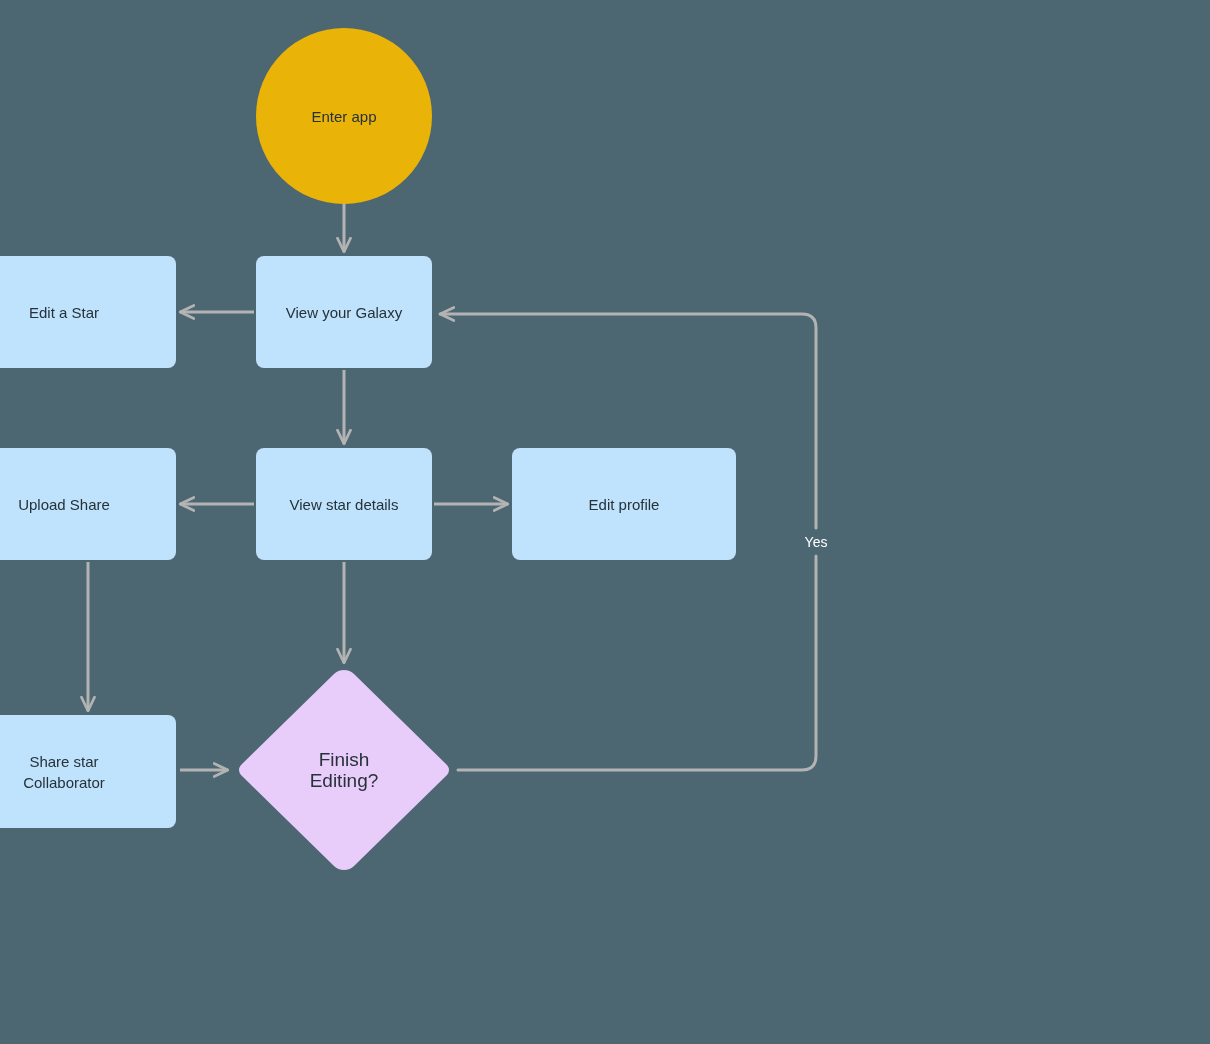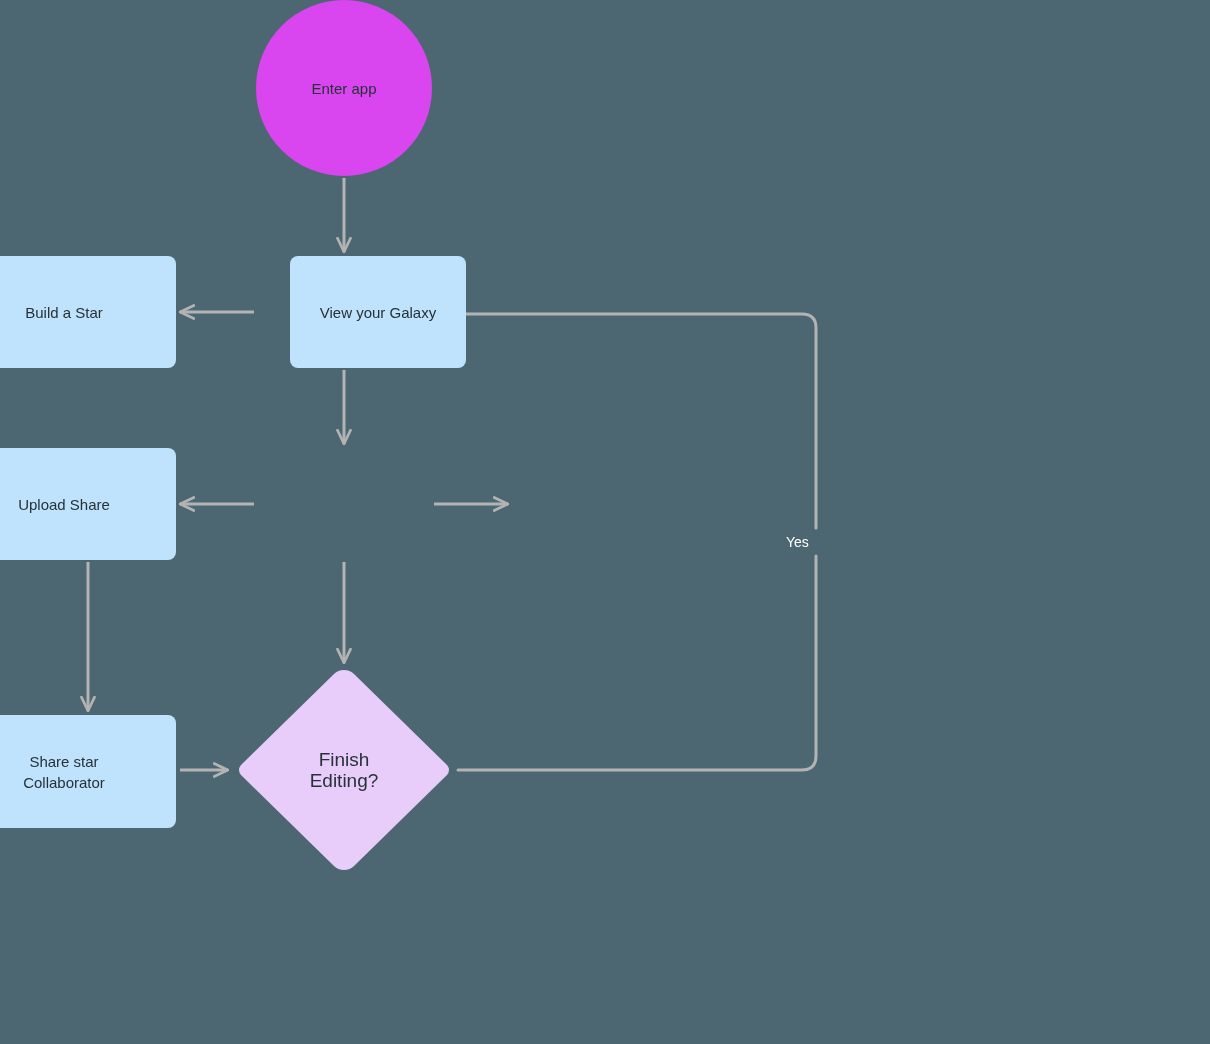--- a/index.html
+++ b/index.html
@@ -34,22 +34,23 @@
     color: #263238;
     font-size: 15px;
     line-height: 21px;
     box-sizing: border-box;
   }
   .node-rect {
     background: #bfe2fd;
     border-radius: 8px;
   }
   .node-circle {
-    background: #d946ef;
+    background: #eab308;
     border-radius: 50%;
+    margin-top: 28px;
   }
   .node-diamond-wrap {
     position: absolute;
   }
   .node-diamond-shape {
     position: absolute;
     left: 0;
     top: 0;
     width: 100%;
     height: 100%;
@@ -66,21 +67,21 @@
     text-align: center;
     color: #263238;
     font-size: 19px;
     line-height: 21px;
   }
   .edge-label {
     position: absolute;
     color: #ffffff;
     font-size: 14px;
     line-height: 18px;
-    text-align: left;
+    text-align: center;
     white-space: nowrap;
   }
   .node-label {
     white-space: pre-line;
   }
 </style>
 </head>
 <body>
 
 <div id="canvas">
@@ -128,32 +129,38 @@
       <path d="M 458 770 L 802 770 Q 816 770 816 756 L 816 556" fill="none" stroke="#b3b3b3" stroke-width="3" stroke-linecap="round"></path>
       <path d="M 816 528 L 816 328 Q 816 314 802 314 L 440 314" fill="none" stroke="#b3b3b3" stroke-width="3" stroke-linecap="round" marker-end="url(#arrowhead)"></path>
     </g>
   </svg>
 
   <div class="node node-circle" style="left:256px; top:0px; width:176px; height:176px;">
     <span class="node-label">Enter app</span>
   </div>
 
   <div class="node node-rect" style="left:-48px; top:256px; width:224px; height:112px;">
-    <span class="node-label">Build a Star</span>
+    <span class="node-label">Edit a Star</span>
   </div>
 
-  <div class="node node-rect" style="left:256px; top:256px; width:176px; height:112px;margin-left:34px;">
+  <div class="node node-rect" style="left:256px; top:256px; width:176px; height:112px;">
     <span class="node-label">View your Galaxy</span>
   </div>
 
   <div class="node node-rect" style="left:-48px; top:448px; width:224px; height:112px;">
     <span class="node-label">Upload Share</span>
   </div>
 
+  <div class="node node-rect" style="left:256px; top:448px; width:176px; height:112px;">
+    <span class="node-label">View star details</span>
+  </div>
 
+  <div class="node node-rect" style="left:512px; top:448px; width:224px; height:112px;">
+    <span class="node-label">Edit profile</span>
+  </div>
 
   <div class="node node-rect" style="left:-48px; top:715px; width:224px; height:113px;">
     <span class="node-label">Share star
 Collaborator</span>
   </div>
 
   <div class="node-diamond-wrap" style="left:232px; top:665px; width:224px; height:210px;">
     <svg class="node-diamond-shape" viewBox="0 0 224 210">
       <path d="M 112 5
                Q 118 5 122 9

